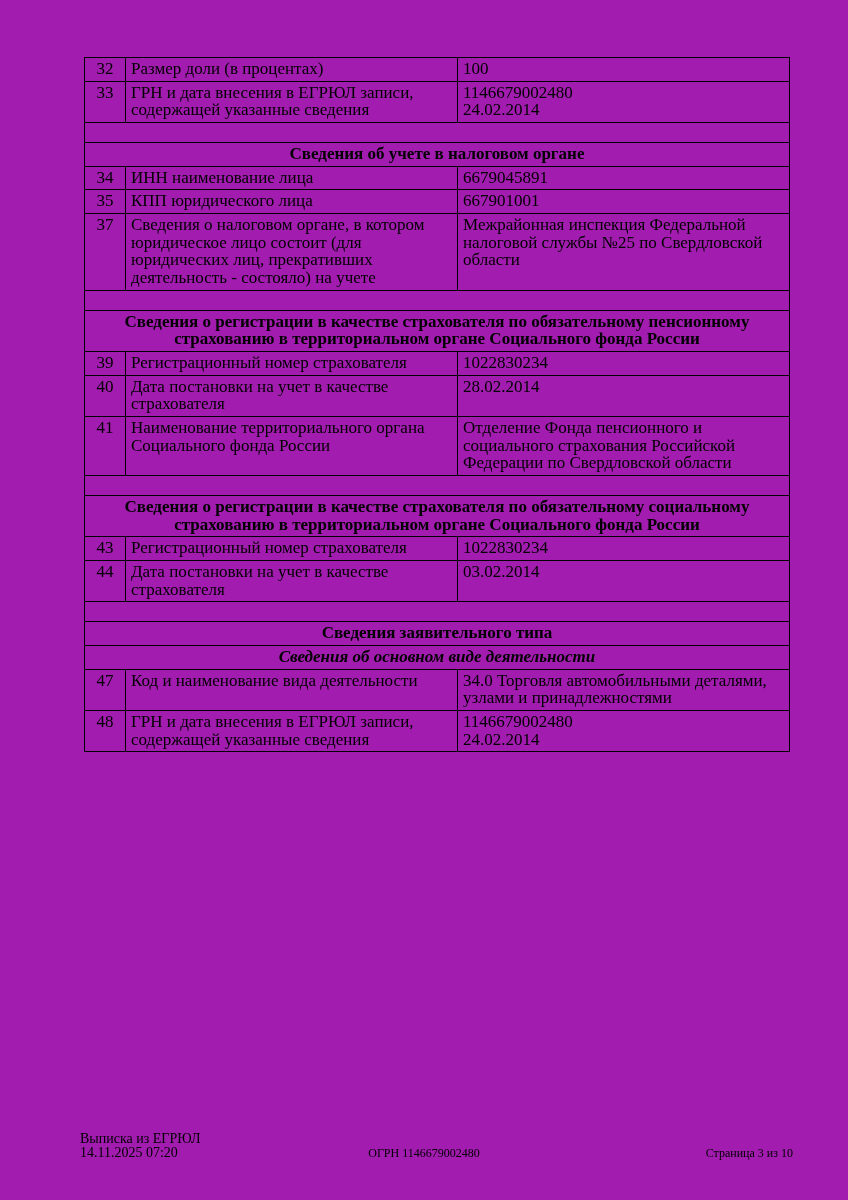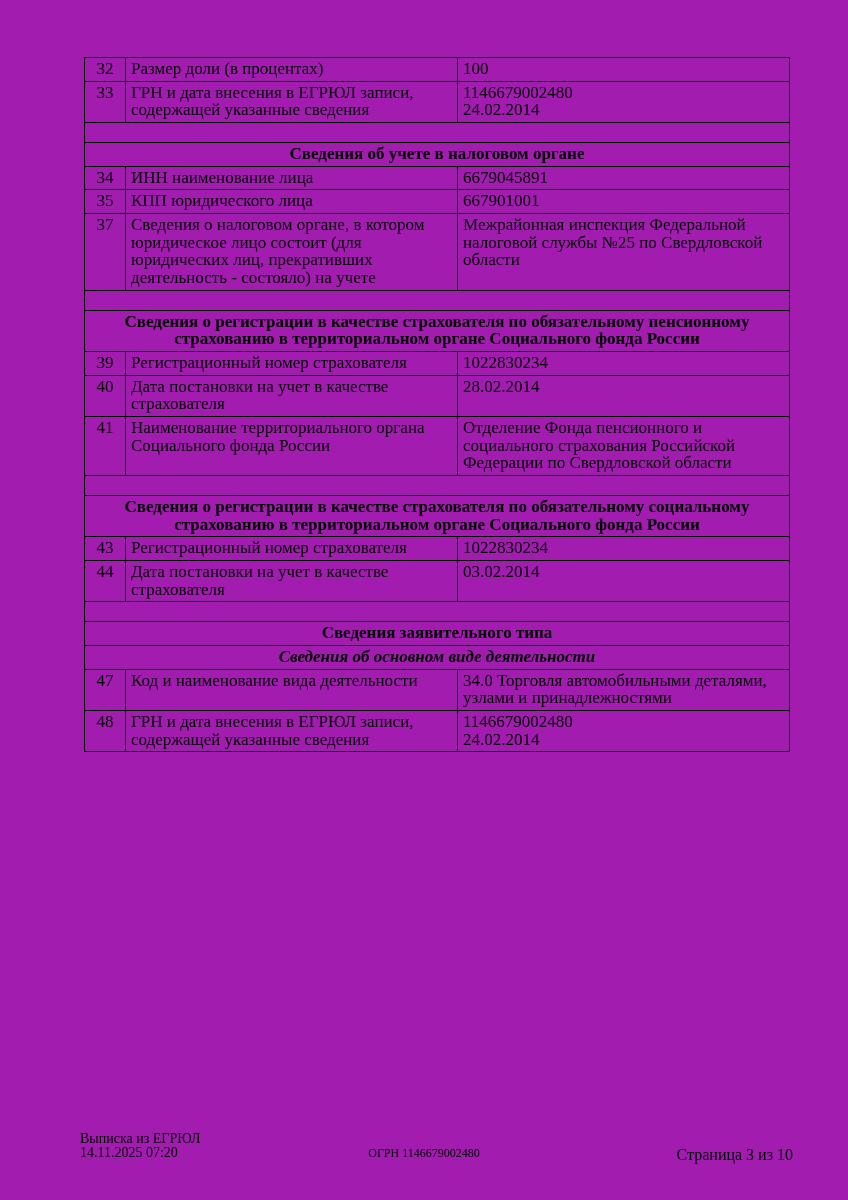--- a/index.html
+++ b/index.html
@@ -57,21 +57,21 @@
     left: 0;
     top: 1146px;
     width: 848px;
     text-align: center;
     font-size: 12px;
   }
   .footer-right {
     position: absolute;
     top: 1146px;
     right: 55px;
-    font-size: 16px;
+    font-size: 12px;
   }
 </style>
 </head>
 <body>
 
 <div class="page">
 
   <table class="doc-table">
     <colgroup>
       <col class="c-num">

